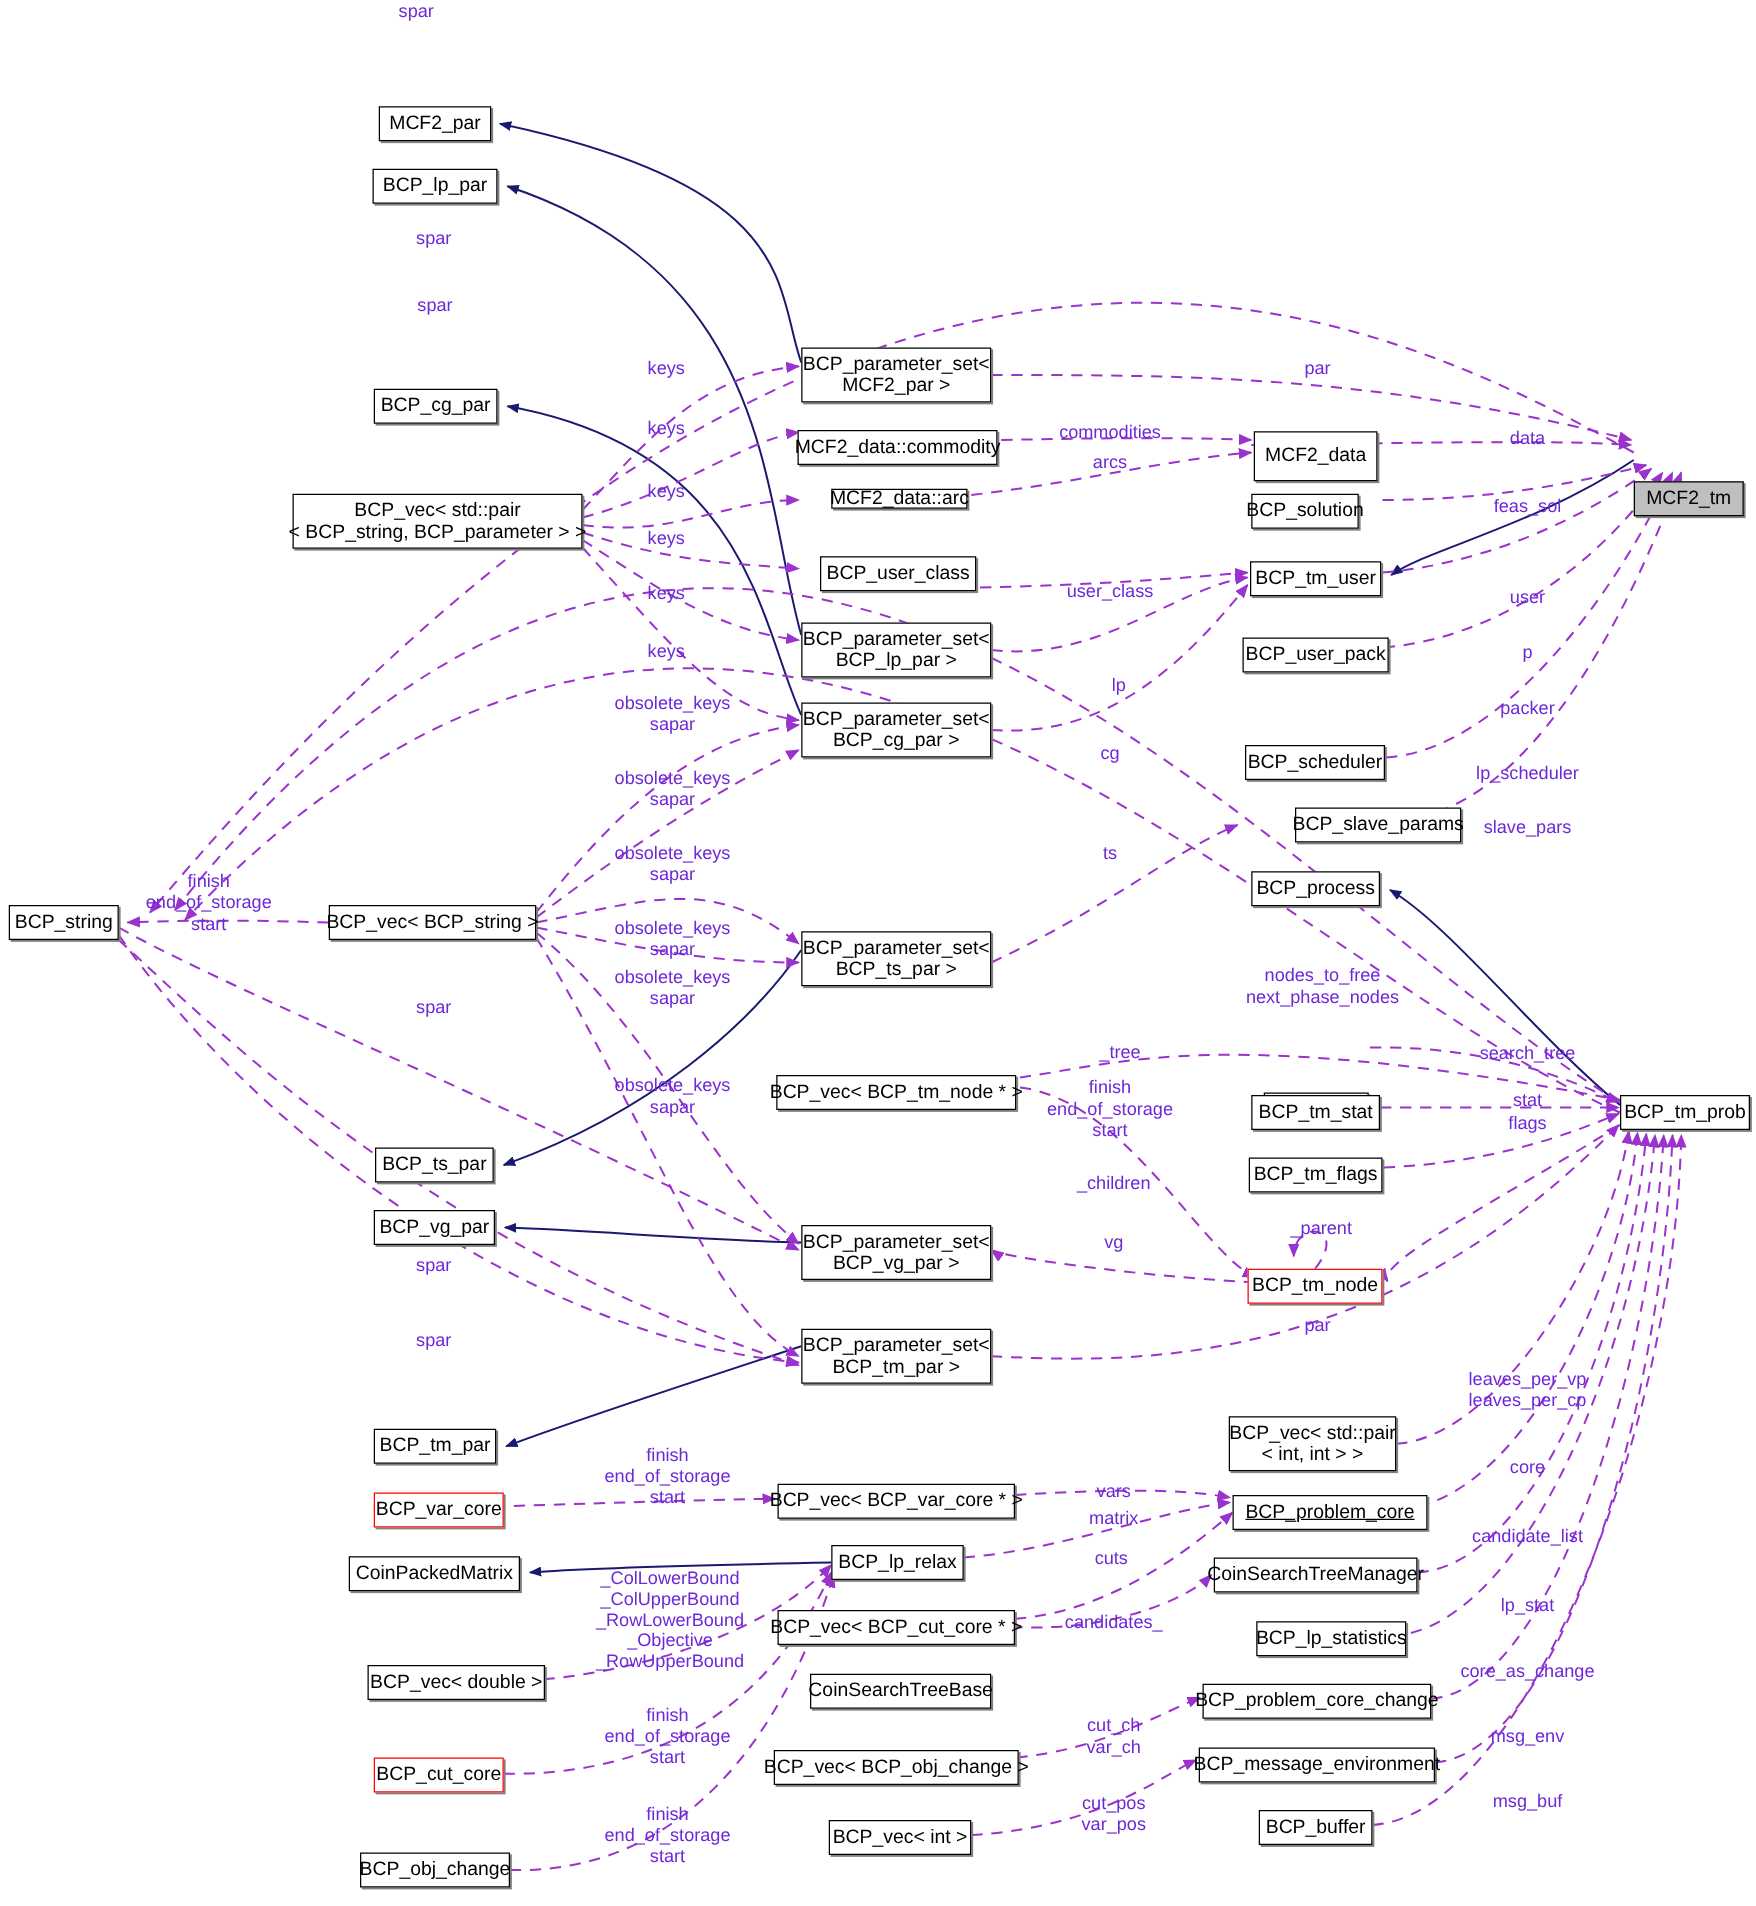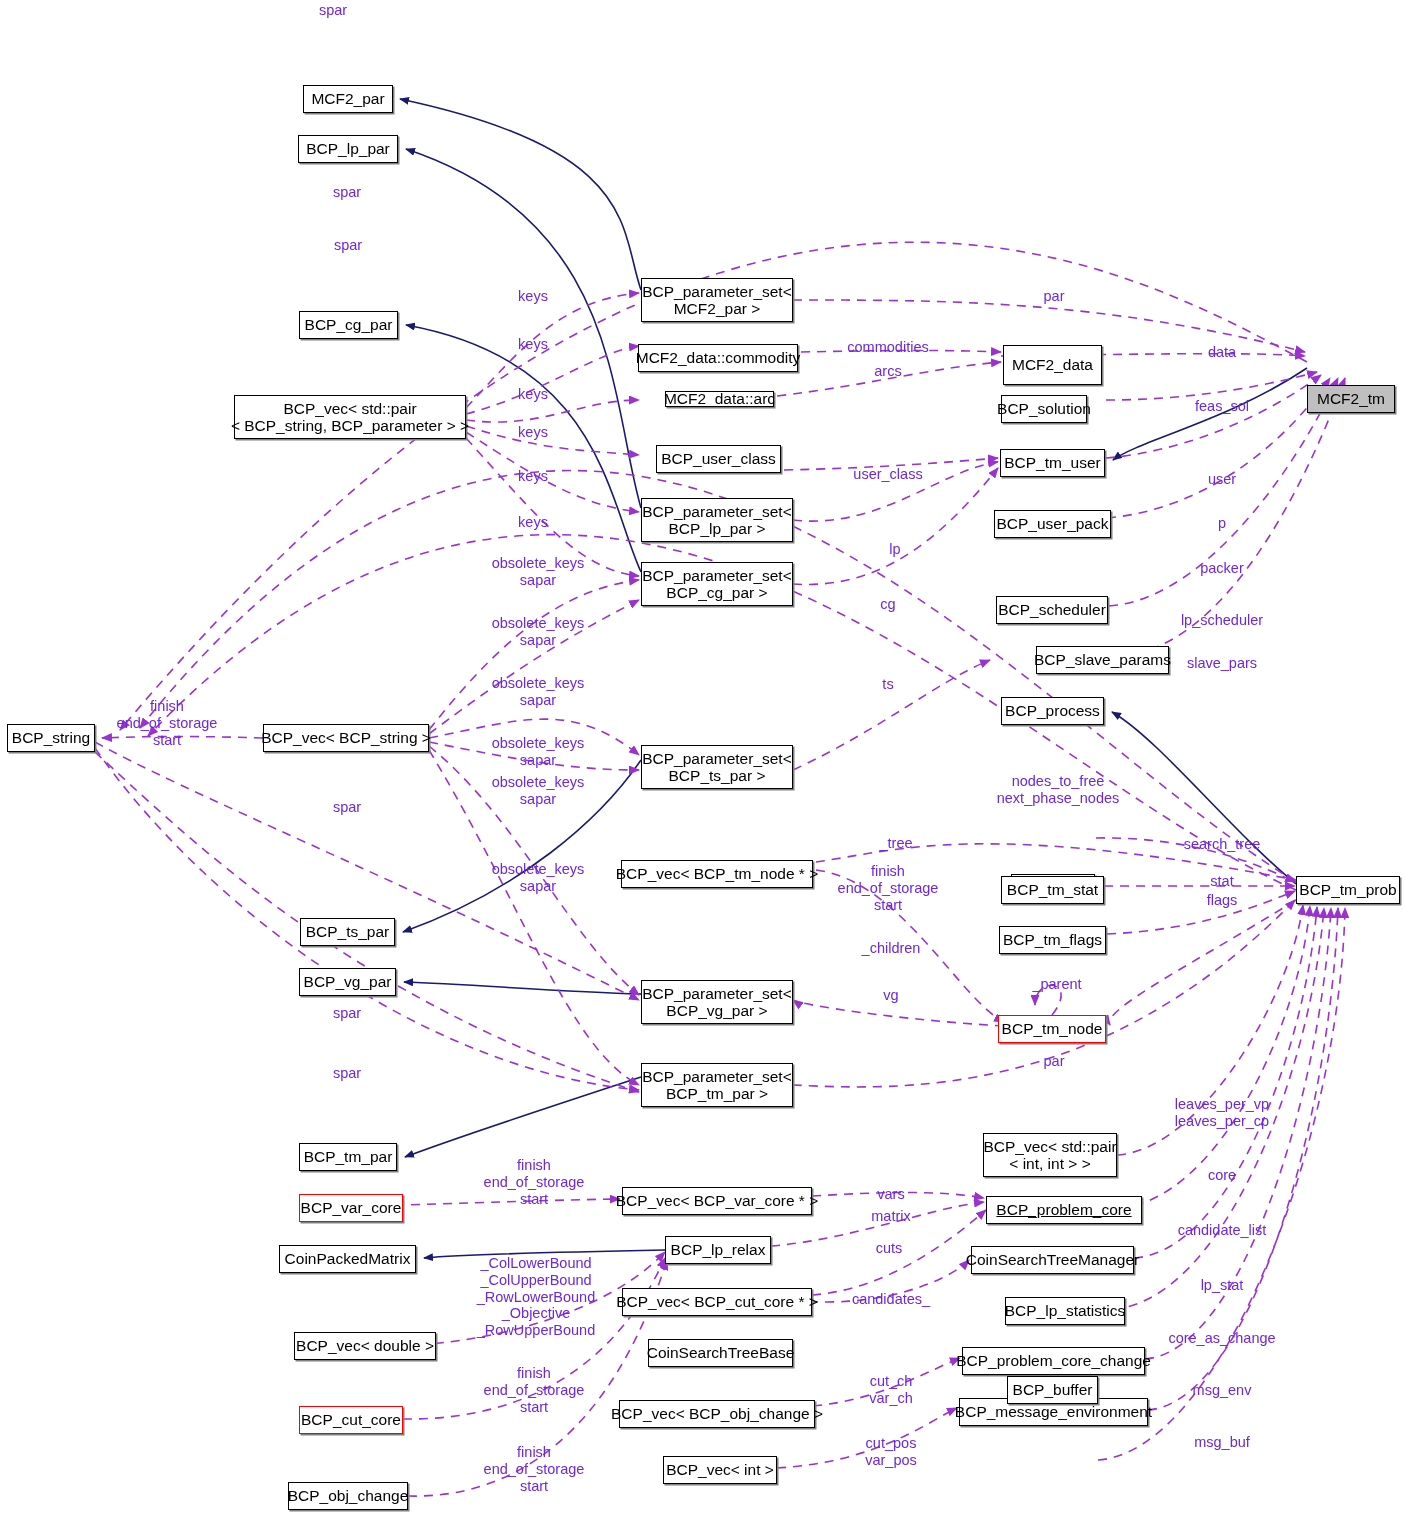--- a/index.html
+++ b/index.html
@@ -171,21 +171,21 @@
       <div class="node" style="left: 1001px; top: 876px; width: 103px; height: 28px;">BCP_tm_stat</div>
       <div class="node" style="left: 999px; top: 926px; width: 107px; height: 28px;">BCP_tm_flags</div>
       <div class="node red" style="left: 998px; top: 1015px; width: 108px; height: 28px;">BCP_tm_node</div>
       <div class="node" style="left: 983px; top: 1133px; width: 134px; height: 44px;">BCP_vec&lt; std::pair
 &lt; int, int &gt; &gt;</div>
       <div class="node" style="left: 986px; top: 1196px; width: 156px; height: 28px; text-decoration: underline;">BCP_problem_core</div>
       <div class="node" style="left: 971px; top: 1246px; width: 163px; height: 28px;">CoinSearchTreeManager</div>
       <div class="node" style="left: 993px; top: 1297px; width: 120px; height: 28px; margin-left: 12px;">BCP_lp_statistics</div>
       <div class="node" style="left: 962px; top: 1347px; width: 183px; height: 28px;">BCP_problem_core_change</div>
       <div class="node" style="left: 959px; top: 1398px; width: 189px; height: 28px;">BCP_message_environment</div>
-      <div class="node" style="left: 1007px; top: 1376px; width: 91px; height: 28px; text-align: right;">BCP_buffer</div>
+      <div class="node" style="left: 1007px; top: 1448px; width: 91px; height: 28px; text-align: right;">BCP_buffer</div>
       <div class="node filled" style="left: 1307px; top: 346px; width: 88px; height: 28px; margin-top: 39px;">MCF2_tm</div>
       <div class="node" style="left: 1296px; top: 876px; width: 104px; height: 28px;">BCP_tm_prob</div>
     </div>
   <div id="labels">
       <div class="edge-label" style="left: 333px; top: 10px;">spar</div>
       <div class="edge-label" style="left: 347px; top: 192px;">spar</div>
       <div class="edge-label" style="left: 348px; top: 245px;">spar</div>
       <div class="edge-label" style="left: 533px; top: 296px;">keys</div>
       <div class="edge-label" style="left: 533px; top: 344px;">keys</div>
       <div class="edge-label" style="left: 533px; top: 394px;">keys</div>

